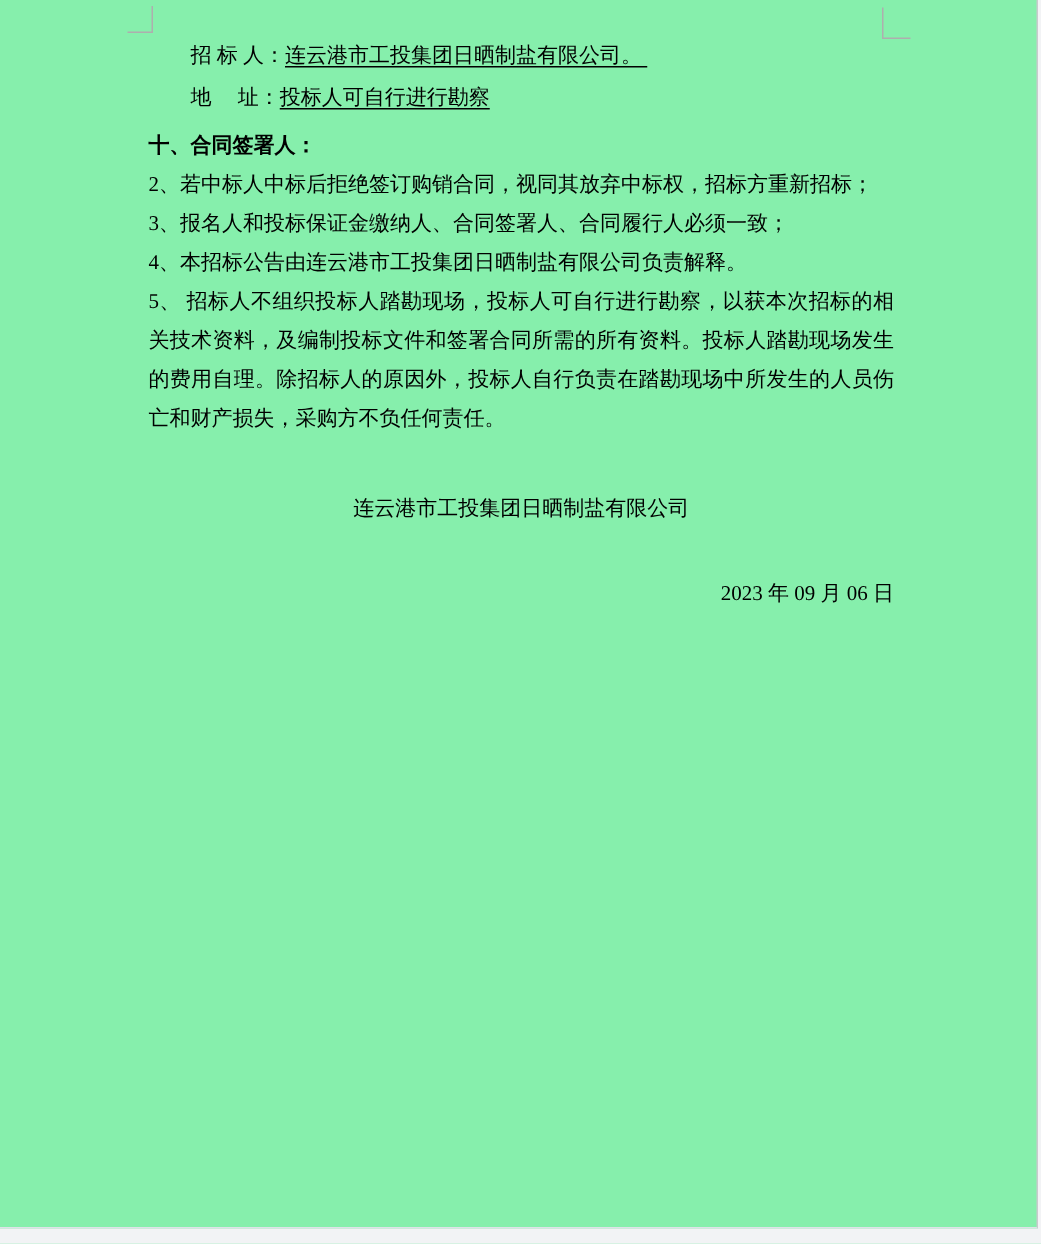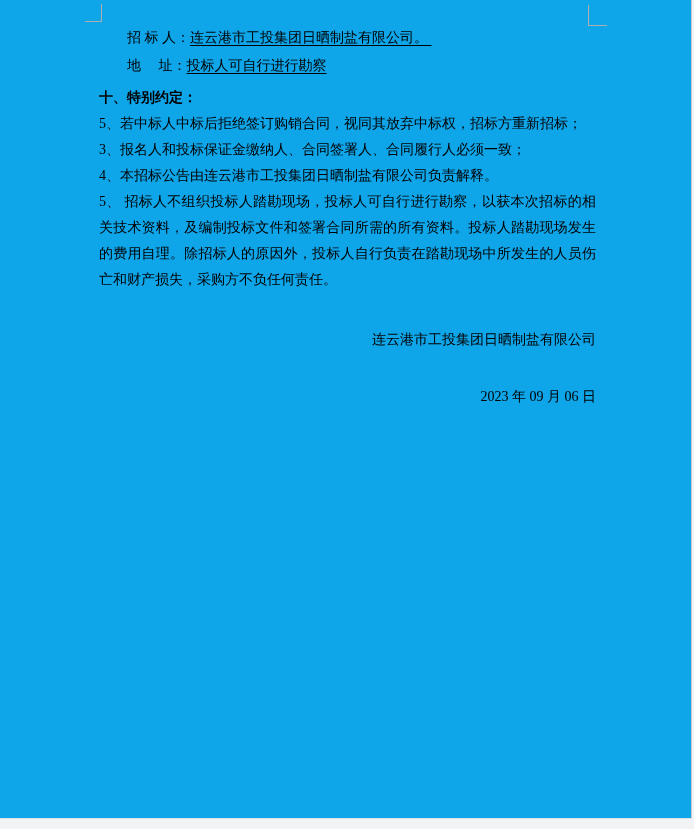--- a/index.html
+++ b/index.html
@@ -10,21 +10,21 @@
     background: #f2f3f5;
     font-family: "Liberation Serif", "DejaVu Serif", serif;
     color: #000;
   }
   .paper {
     position: absolute;
     left: 0;
     top: 0;
     width: 691px;
     height: 818px;
-    background: #0ea5e9;
+    background: #86efac;
     border-right: 1px solid #c9cacd;
     border-bottom: 1px solid #dfe2e8;
     overflow: hidden;
   }
   .mark {
     position: absolute;
   }
   .mark-tl {
     left: 85px;
     top: 4px;
@@ -66,21 +66,21 @@
     font-weight: bold;
   }
   p.para {
     margin: 0;
     line-height: 26px;
     text-align: justify;
   }
   .signature {
     margin-top: 34px;
     line-height: 26px;
-    text-align: right;
+    text-align: center;
   }
   .date {
     margin-top: 31px;
     line-height: 26px;
     text-align: right;
   }
 </style>
 </head>
 <body>
 
@@ -89,23 +89,23 @@
   <div class="mark mark-tl"></div>
   <div class="mark mark-tr"></div>
 
   <div class="content">
 
     <div class="contact">
       <div class="contact-line"><span class="lbl">招 标 人：</span><span class="val">连云港市工投集团日晒制盐有限公司。&nbsp;</span></div>
       <div class="contact-line"><span class="lbl">地　 址：</span><span class="val">投标人可自行进行勘察</span></div>
     </div>
 
-    <div class="heading">十、特别约定：</div>
+    <div class="heading">十、合同签署人：</div>
 
-    <p class="para">5、若中标人中标后拒绝签订购销合同，视同其放弃中标权，招标方重新招标；</p>
+    <p class="para">2、若中标人中标后拒绝签订购销合同，视同其放弃中标权，招标方重新招标；</p>
     <p class="para">3、报名人和投标保证金缴纳人、合同签署人、合同履行人必须一致；</p>
     <p class="para">4、本招标公告由连云港市工投集团日晒制盐有限公司负责解释。</p>
     <p class="para">5、 招标人不组织投标人踏勘现场，投标人可自行进行勘察，以获本次招标的相关技术资料，及编制投标文件和签署合同所需的所有资料。投标人踏勘现场发生的费用自理。除招标人的原因外，投标人自行负责在踏勘现场中所发生的人员伤亡和财产损失，采购方不负任何责任。</p>
 
     <div class="signature">连云港市工投集团日晒制盐有限公司</div>
     <div class="date">2023 年 09 月 06 日</div>
 
   </div>
 </div>
 

